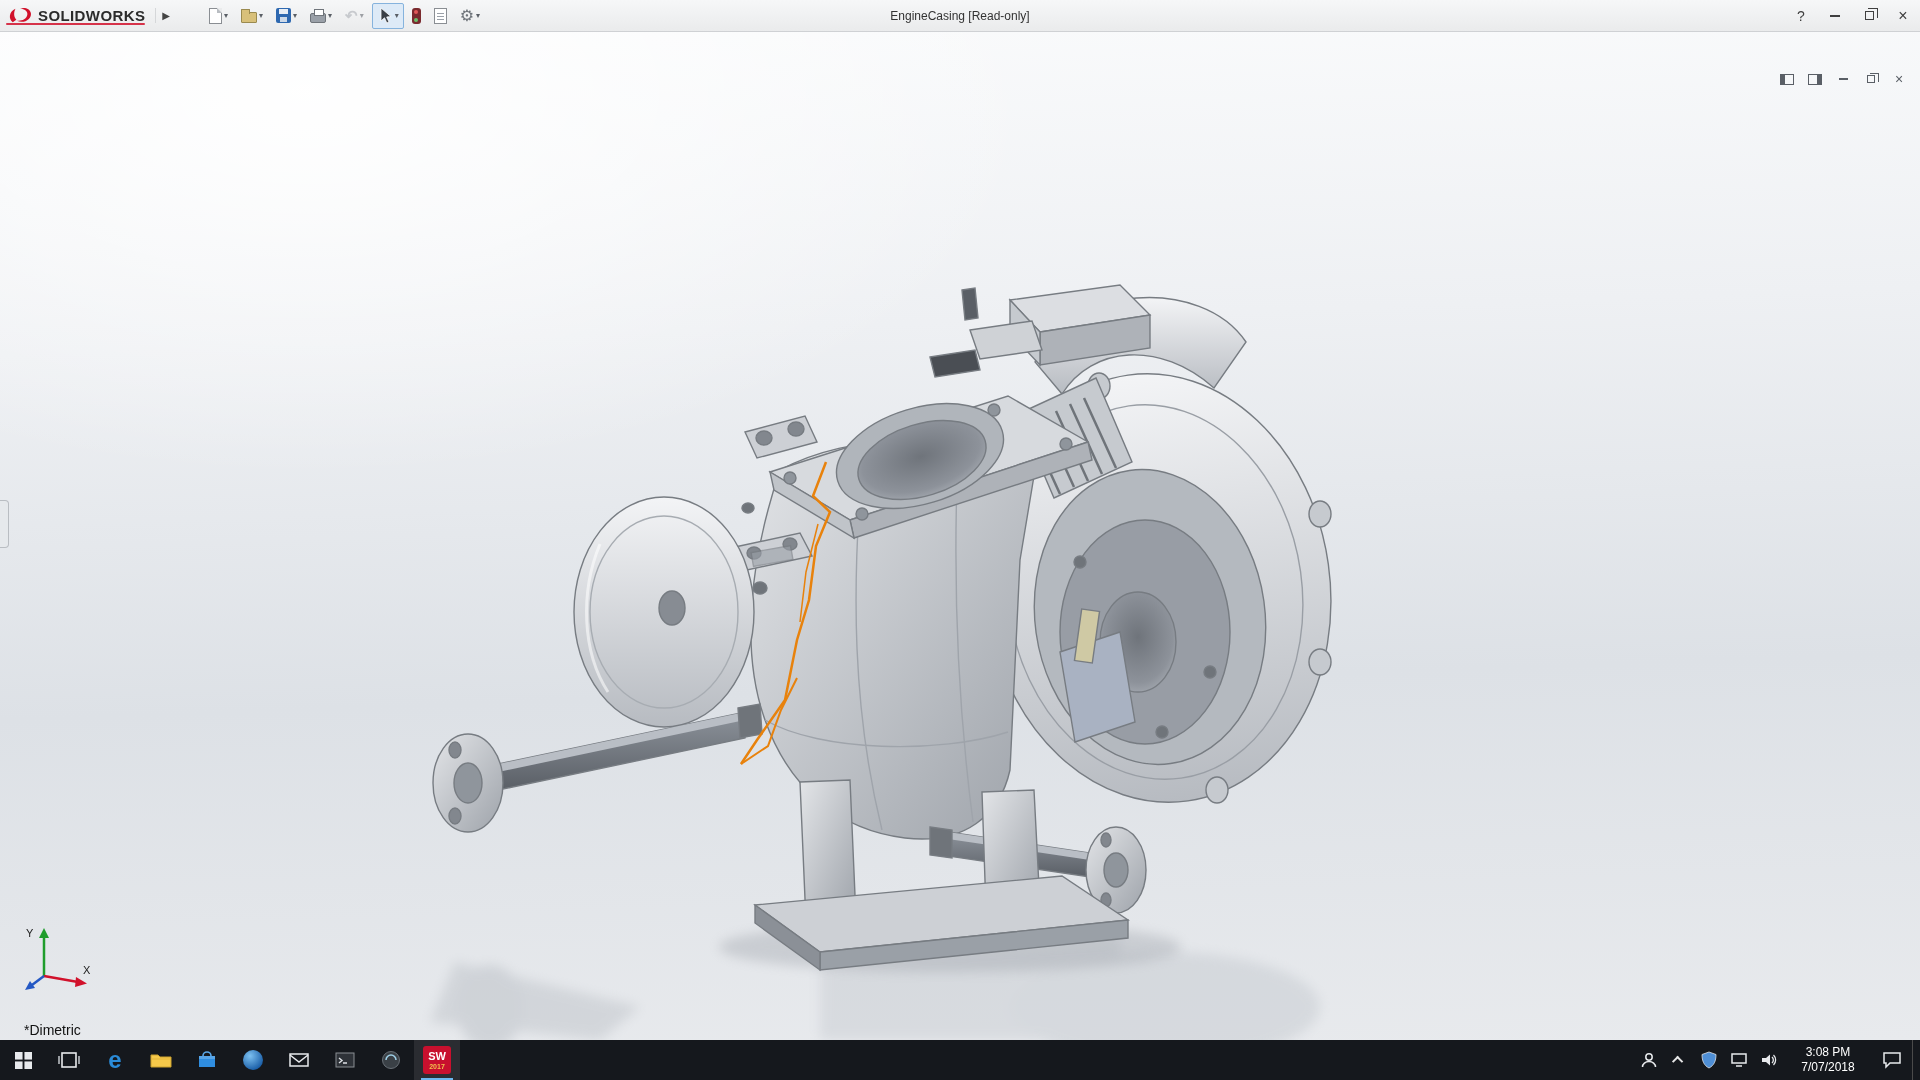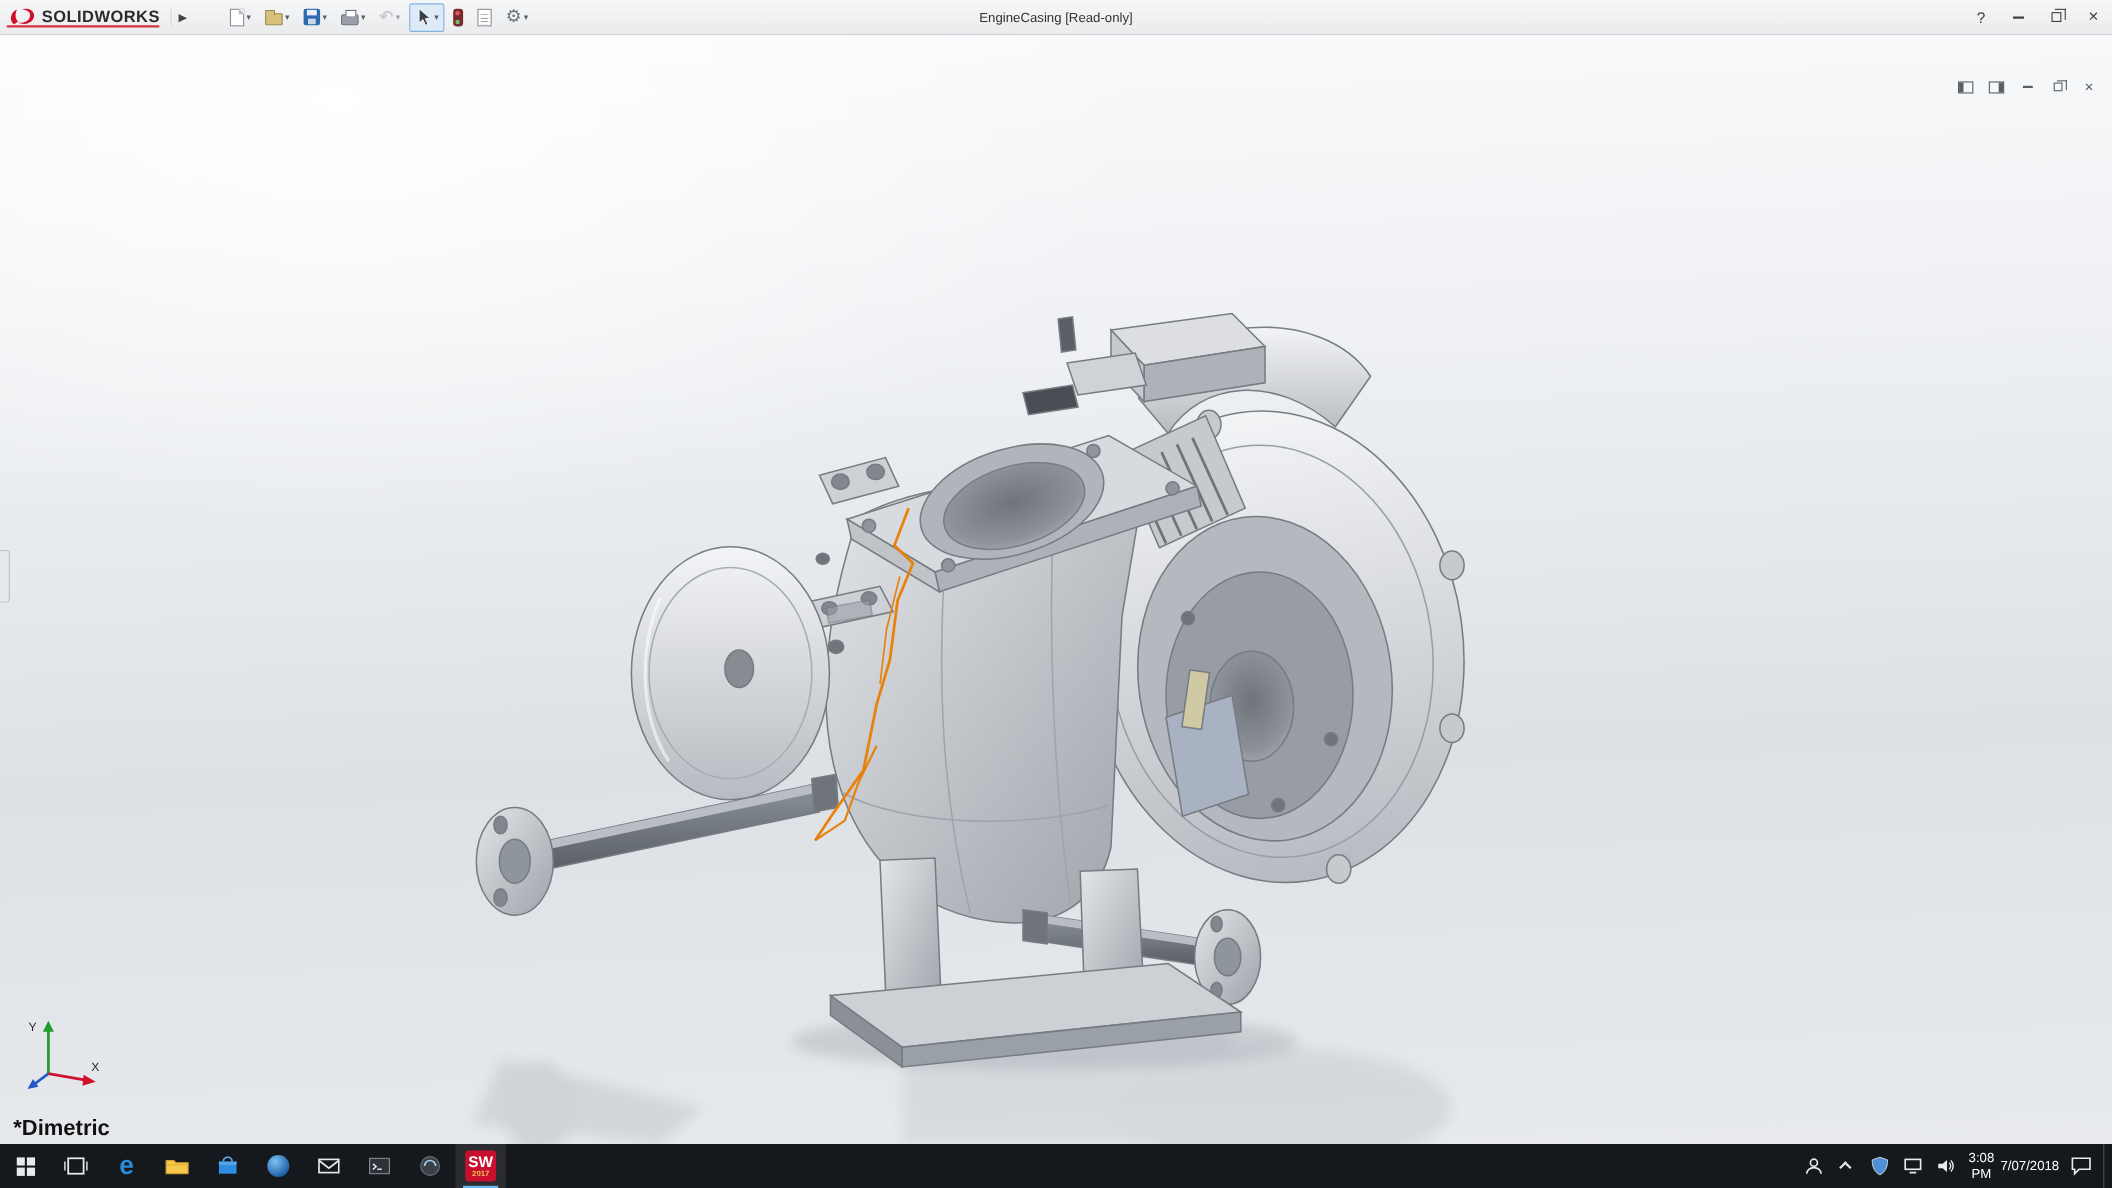--- a/index.html
+++ b/index.html
@@ -72,21 +72,21 @@
     border-top:1.2px solid #5a5f66; border-right:1.2px solid #5a5f66; }
 
   
   .viewport { position:absolute; top:32px; left:0; right:0; bottom:40px;
     background:
       radial-gradient(1200px 620px at 16% 6%, rgba(255,255,255,.95), rgba(255,255,255,0) 62%),
       linear-gradient(178deg, #fafbfc 0%, #eef0f3 30%, #dde1e6 64%, #e8eaed 100%); }
   .model-svg { position:absolute; inset:0; width:100%; height:100%; }
   .panel-handle { position:absolute; left:0; top:468px; width:9px; height:48px;
     background:#e6e9ec; border:1px solid #b9bdc2; border-left:none; border-radius:0 4px 4px 0; }
-  .view-label { position:absolute; left:12px; bottom:2px; font-size:20px; font-weight:bold; color:#111; }
+  .view-label { position:absolute; left:24px; bottom:2px; font-size:14px; font-weight:normal; color:#111; }
   .triad { position:absolute; left:22px; bottom:44px; }
 
   
   .taskbar { position:absolute; left:0; right:0; bottom:0; height:40px; background:#15181d;
     display:flex; align-items:stretch; z-index:40; }
   .tb-btn { width:46px; display:flex; align-items:center; justify-content:center;
     background:none; border:none; position:relative; cursor:default; }
   .tb-btn.active { background:rgba(255,255,255,.09); }
   .tb-btn.active::after { content:""; position:absolute; left:7px; right:7px; bottom:0;
     height:2.5px; background:#6cb8f0; }
@@ -94,28 +94,28 @@
     padding:0 10px 0 12px; gap:10px; }
   .cortana { width:17px; height:17px; border:2px solid #3b6e9e; border-radius:50%; flex:none; }
   .search-box input { flex:1; border:none; outline:none; background:transparent;
     font-size:13px; color:#222; font-family:inherit; }
   .search-box input::placeholder { color:#3c3c3c; }
   .edge-e { font-size:24px; font-weight:bold; color:#2a8bd8; line-height:1; }
   .ic-bluecircle { width:20px; height:20px; border-radius:50%; display:inline-block;
     background:radial-gradient(circle at 35% 30%, #7cc0f0, #1b5fa8 75%); }
   .sw-badge { width:28px; height:28px; background:#c8102e; border-radius:3px;
     display:flex; flex-direction:column; align-items:center; justify-content:center; line-height:1; }
-  .sw-letters { color:#fff; font-size:14px; font-weight:bold; }
+  .sw-letters { color:#fff; font-size:11px; font-weight:bold; }
   .sw-year { color:#f2c14e; font-size:7px; font-weight:bold; margin-top:1px; }
   .tray { margin-left:auto; display:flex; align-items:stretch; }
   .tray-btn { width:30px; display:flex; align-items:center; justify-content:center;
     background:none; border:none; cursor:default; }
   .chev-up { width:8px; height:8px; border-left:2px solid #e6e6e6; border-top:2px solid #e6e6e6;
     transform:rotate(45deg) translateY(2px); display:inline-block; }
-  .clock { width:88px; display:flex; flex-direction:row; align-items:center; justify-content:center;
+  .clock { width:88px; display:flex; flex-direction:column; align-items:center; justify-content:center;
     color:#fff; font-size:12px; line-height:1.25; }
   .show-desktop { width:8px; border-left:1px solid #4a4a4a; }
 </style>
 </head>
 <body>
 
 <div class="app">
 
   <header class="titlebar">
     <div class="brand">

